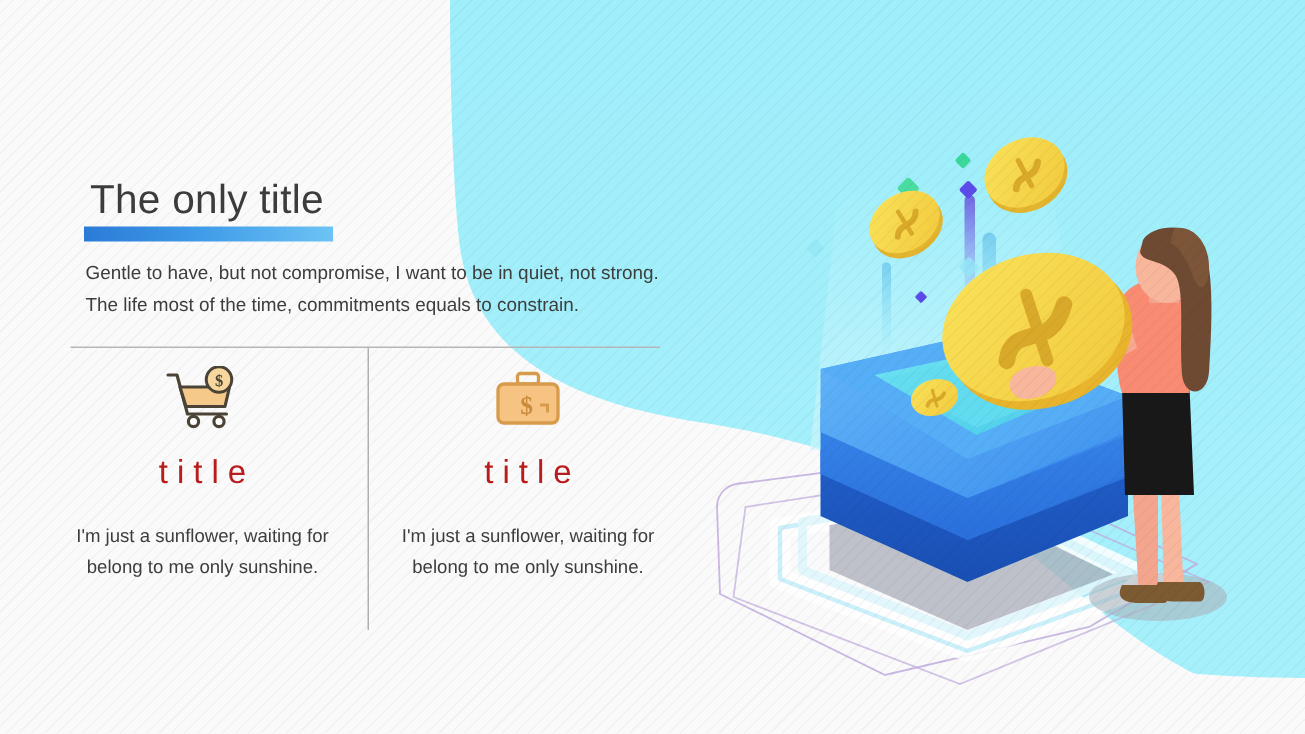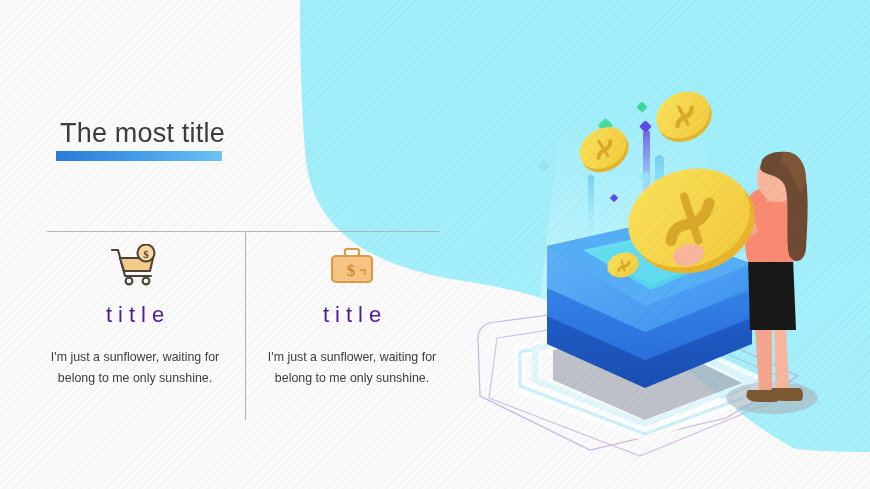--- a/index.html
+++ b/index.html
@@ -44,21 +44,21 @@
   }
   .vdiv{
     position:absolute;left:245px;top:232px;width:1px;height:188px;
     background:#B0B0B0;
   }
   .col{position:absolute;top:244px;width:190px;text-align:center;}
   .col-1{left:40px;}
   .col-2{left:257px;}
   .col-icon{height:44px;display:flex;align-items:center;justify-content:center;}
   .col-title{
-    margin-top:14px;font-size:22px;color:#4c1d95;font-weight:400;
+    margin-top:14px;font-size:22px;color:#b91c1c;font-weight:400;
     letter-spacing:6px;text-indent:6px;
   }
   .col-body{
     margin-top:19px;font-size:12.4px;line-height:21px;color:#3D3D3D;
   }
 </style>
 </head>
 <body>
 
 <div id="slide">
@@ -222,24 +222,25 @@
       <path d="M-24,16 C-12,-8 6,20 24,-8" stroke="#D9A92A" stroke-width="11" fill="none" stroke-linecap="round"></path>
       <path d="M2,-22 L2,24" stroke="#D9A92A" stroke-width="8" stroke-linecap="round"></path>
     </g>
 
     <path d="M676,250 C670,256 674,266 684,266 C696,266 706,258 704,250
              C702,242 684,242 676,250 Z" fill="#F8B69D"></path>
   </svg>
 
   <div class="content">
 
-    <div class="page-title">The most title</div>
+    <div class="page-title">The only title</div>
 
     <div class="accent-bar"></div>
 
+    <div class="lead-text">Gentle to have, but not compromise, I want to be in quiet, not strong. The life most of the time, commitments equals to constrain.</div>
 
     <div class="hr"></div>
     <div class="vdiv"></div>
 
     <div class="col col-1">
       <div class="col-icon">
         <svg width="58" height="44" viewBox="0 0 58 44">
           <g fill="none" stroke="#4B4436" stroke-width="2.1" stroke-linecap="round" stroke-linejoin="round">
             <path d="M6,6 L12,6 L19,32 L45,32"></path>
             <path d="M14,14 L47,14 L44,27 L18,27 Z" fill="#F5C98A"></path>

